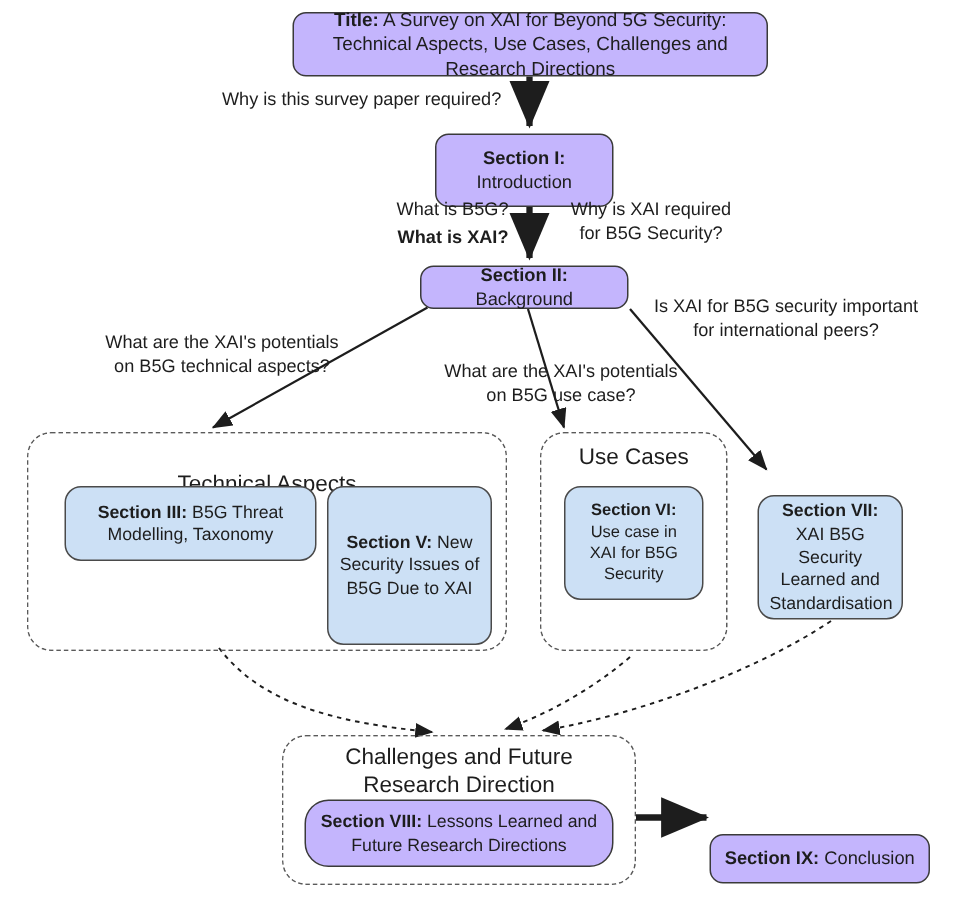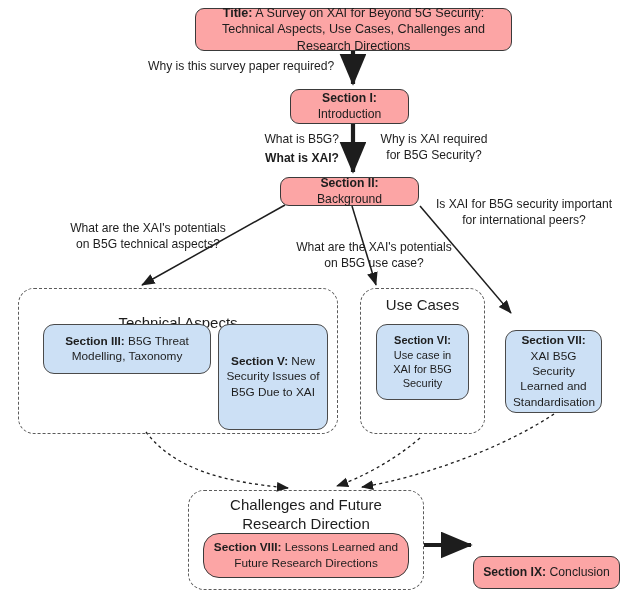--- a/index.html
+++ b/index.html
@@ -30,21 +30,21 @@
     align-items:center;
     justify-content:center;
     text-align:center;
     border:1.4px solid #3a3a3a;
     border-radius:9px;
     line-height:1.30;
     padding:3px 7px;
     z-index:3;
   }
   .node .txt{display:block;width:100%;}
-  .grey{background:#fca5a5;}
+  .grey{background:#c4b5fd;}
   .blue{background:#cce0f5;border-color:#4a4a4a;border-radius:11px;}
 
   .node b{font-weight:bold;}
 
   
   .group{
     position:absolute;
     box-sizing:border-box;
     border:1.4px dashed #5a5a5a;
     border-radius:16px;
@@ -107,21 +107,21 @@
 
     <line x1="424" y1="545" x2="471" y2="545" stroke="#1d1d1d" stroke-width="4.2" marker-end="url(#arrowSolid)"></line>
   </svg>
 
   <div class="node grey" style="left:195px; top:8px; width:317px; height:43px; font-size:12.6px;">
     <span class="txt">
       <b>Title:</b><span> A Survey on XAI for Beyond 5G Security: Technical Aspects, Use Cases, Challenges and Research Directions</span>
     </span>
   </div>
 
-  <div class="node grey" style="left:290px; top:89px; width:119px; height:35px; font-size:12.2px;">
+  <div class="node grey" style="left:290px; top:89px; width:119px; height:49px; font-size:12.2px;">
     <span class="txt">
       <b>Section I:</b><br>
       <span>Introduction</span>
     </span>
   </div>
 
   <div class="node grey" style="left:280px; top:177px; width:139px; height:29px; font-size:12.2px;">
     <span class="txt">
       <b>Section II:</b><span> Background</span>
     </span>

